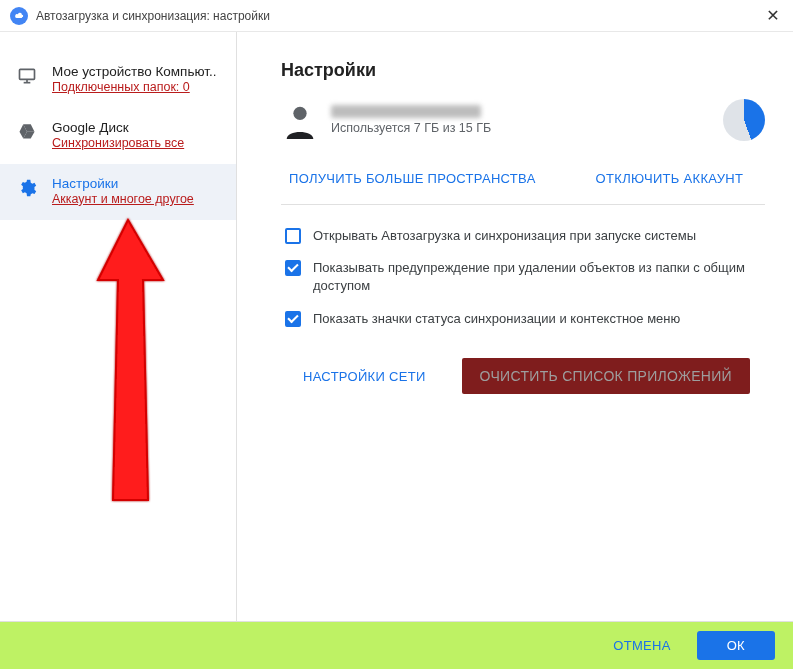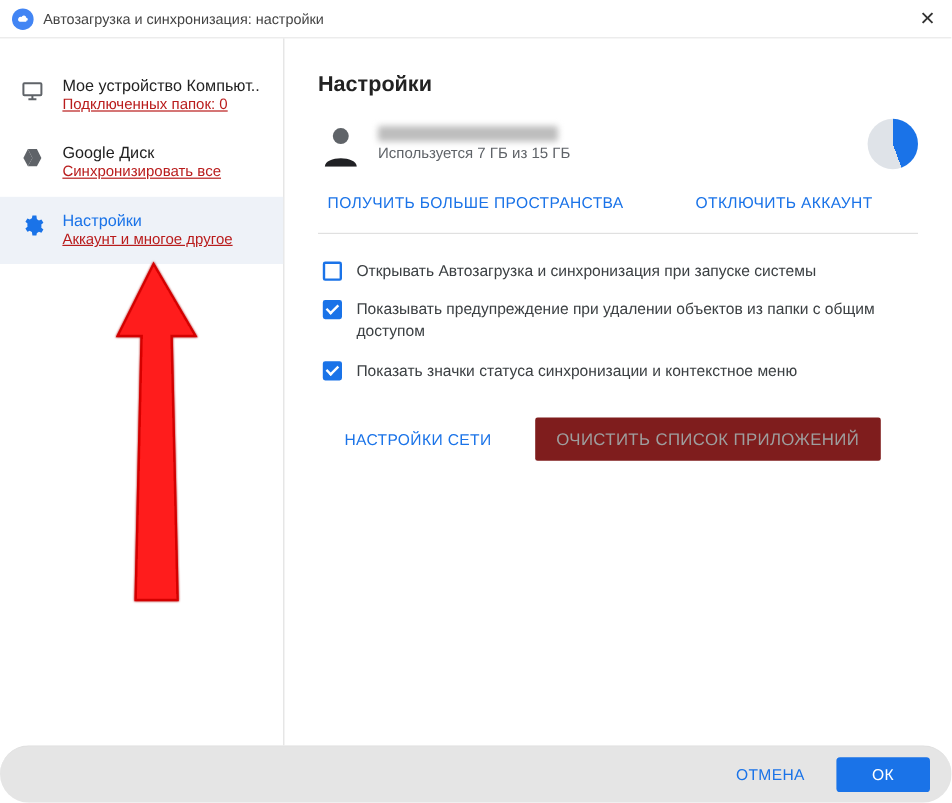--- a/index.html
+++ b/index.html
@@ -26,20 +26,21 @@
       background: #4285f4;
       display: flex; align-items: center; justify-content: center;
       margin-right: 8px;
     }
     .titlebar .app-icon svg { width: 10px; height: 10px; }
     .titlebar .title-text { font-size: 12px; color: #444; flex: 1; }
     .titlebar .close { font-size: 16px; color: #333; cursor: pointer; width: 20px; text-align: center; }
     .body {
       display: flex;
       height: 589px;
+      gap: 16px;
     }
     .sidebar {
       width: 237px;
       border-right: 1px solid #e0e0e0;
       padding-top: 20px;
     }
     .sidebar-item {
       display: flex;
       align-items: flex-start;
       padding: 12px 14px 14px 16px;
@@ -62,21 +63,21 @@
     .sidebar-item .s-sub { font-size: 12.5px; color: #b91c1c; margin-top: 1px; text-decoration: underline; }
     .main {
       flex: 1;
       padding: 28px 28px 0 28px;
       position: relative;
     }
     .main h1 { font-size: 18px; font-weight: 600; color: #222; margin-bottom: 18px; }
     .account-row {
       display: flex;
       align-items: center;
-      margin-bottom: 8px;
+      margin-bottom: 18px;
     }
     .avatar {
       width: 38px; height: 38px;
       margin-right: 12px;
     }
     .avatar svg { width: 38px; height: 38px; }
     .acct-text { flex: 1; }
     .blurred-email {
       width: 150px; height: 13px;
       background: #bdbdbd;
@@ -151,22 +152,21 @@
     .footer {
       position: absolute;
       bottom: 0; left: 0; right: 0;
       border-top: 1px solid #e0e0e0;
       height: 48px;
       display: flex;
       align-items: center;
       justify-content: flex-end;
       padding: 0 18px;
       gap: 10px;
-      background: #e5e5e5;
-      border-radius: 24px;
+      background: #bef264;
     }
     .footer .cancel {
       color: #1a73e8; font-weight: 500; font-size: 13px;
       padding: 8px 16px; cursor: pointer; letter-spacing: 0.3px;
     }
     .footer .ok {
       background: #1a73e8; color: #fff; font-weight: 500; font-size: 13px;
       padding: 7px 30px; border-radius: 3px; cursor: pointer;
       letter-spacing: 0.3px;
     }

